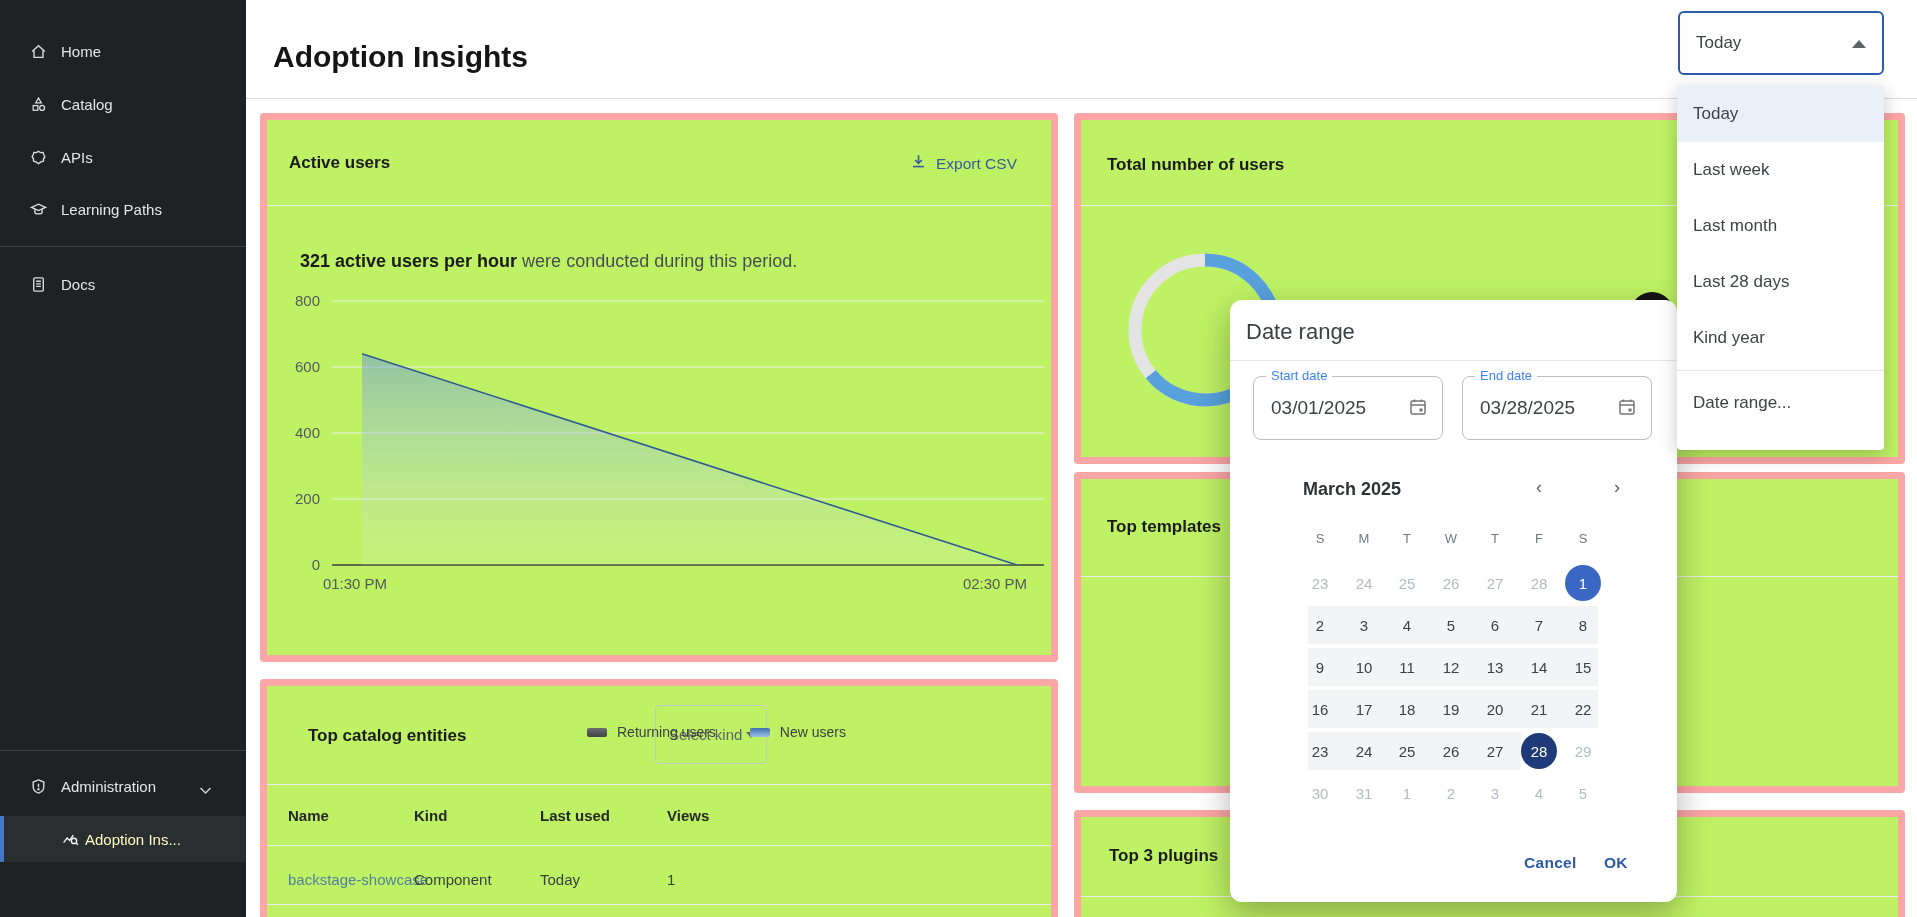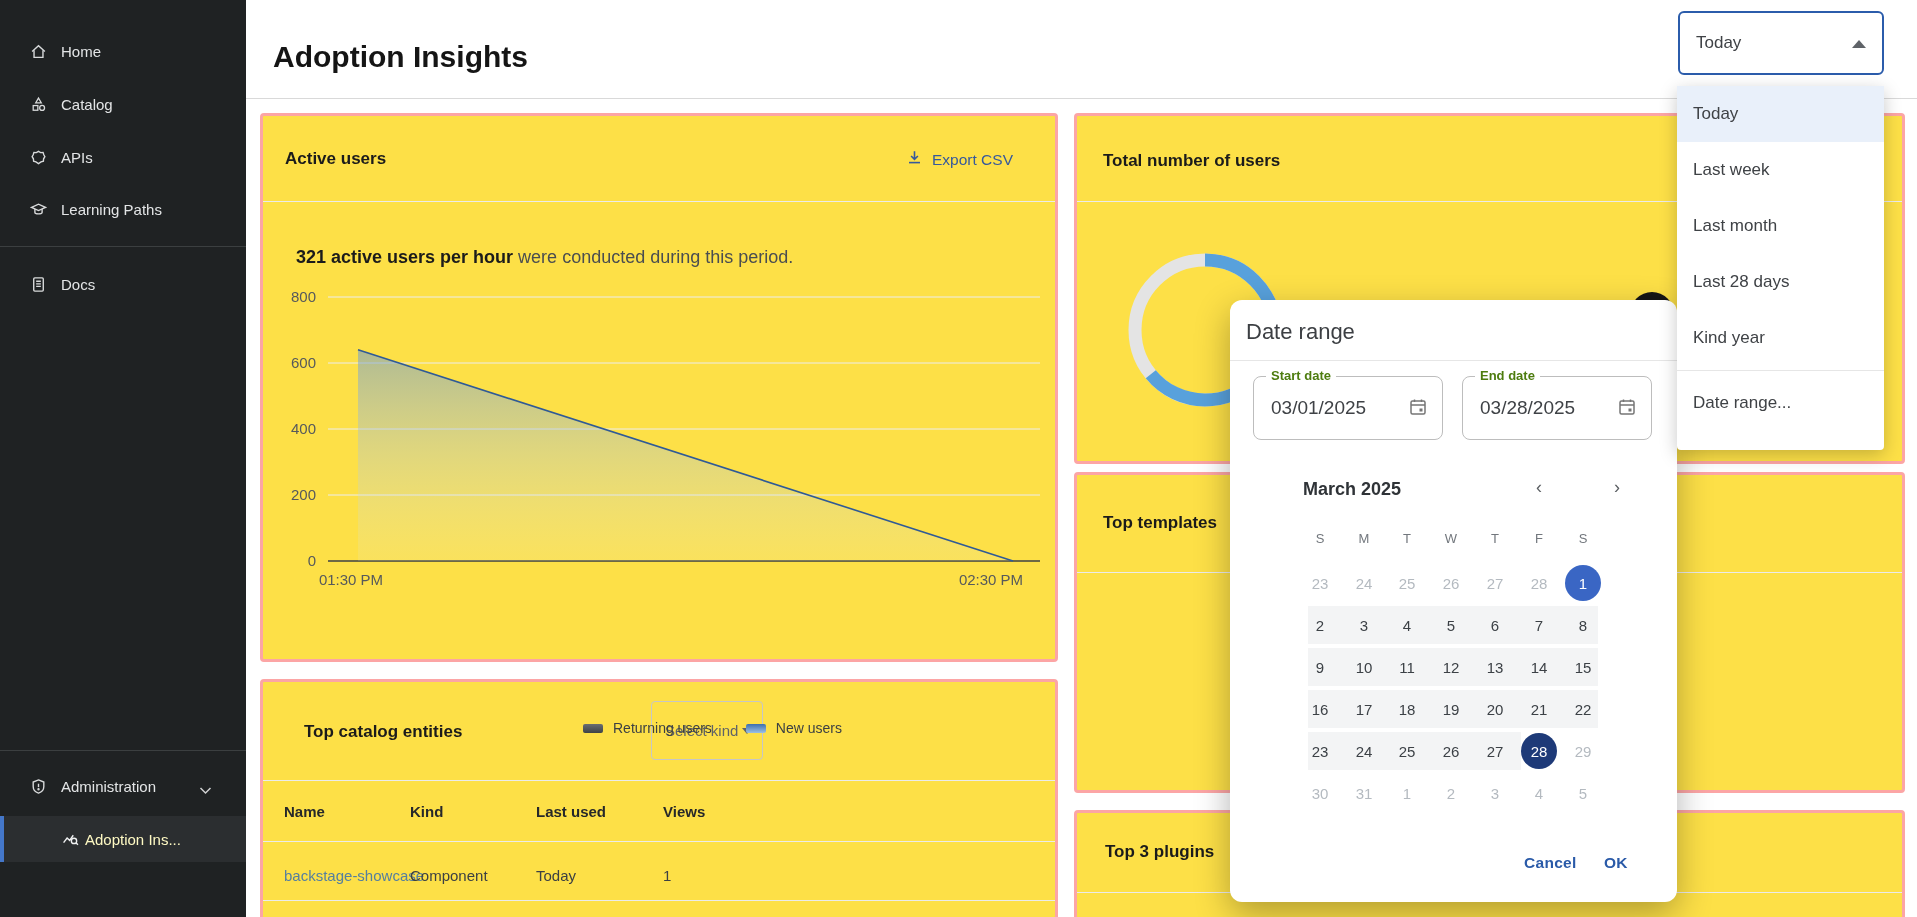--- a/index.html
+++ b/index.html
@@ -17,21 +17,21 @@
   .nav-sub .lbl{left:85px;}
   .nav-selected{background:#2b2e30;height:46px;}
   .nav-selected::before{content:"";position:absolute;left:0;top:0;width:4px;height:46px;background:#4477c9;}
   .chev{position:absolute;right:34px;top:11px;}
 
   
   .page-title{position:absolute;left:273px;top:20px;font-size:30px;font-weight:bold;color:#151515;z-index:1;}
   .page-divider{position:absolute;left:246px;right:0;top:98px;height:1px;background:#d9d9d9;}
 
   
-  .card{position:absolute;background:#fde047;border:3px solid #fca5a5;border-radius:4px;box-sizing:border-box;}
+  .card{position:absolute;background:#bef264;border:7px solid #fca5a5;border-radius:4px;box-sizing:border-box;}
   .card-title{position:absolute;font-size:17px;font-weight:bold;color:#1b1b1b;white-space:nowrap;}
   .card-hdiv{position:absolute;left:0;right:0;height:1px;background:#ebebeb;}
 
   #card-active{left:260px;top:113px;width:798px;height:549px;}
   #card-total{left:1074px;top:113px;width:831px;height:351px;}
   #card-templates{left:1074px;top:472px;width:831px;height:321px;}
   #card-plugins{left:1074px;top:810px;width:831px;height:130px;}
   #card-catalog{left:260px;top:679px;width:798px;height:260px;}
 
   .export-btn{position:absolute;left:643px;top:33px;display:flex;align-items:center;gap:9px;
@@ -82,21 +82,21 @@
   .pm-item.selected{background:#e9f0fa;}
   .pm-div{height:1px;background:#e6e6e6;margin:4px 0;}
 
   
   .dialog{position:absolute;left:1230px;top:300px;width:447px;height:602px;background:#fff;
           border-radius:12px;box-shadow:0 12px 35px rgba(0,0,0,0.3);z-index:6;}
   .dlg-title{position:absolute;left:16px;top:19px;font-size:22px;color:#3c3f43;}
   .dlg-div{position:absolute;left:0;right:0;top:60px;height:1px;background:#e6e6e6;}
   .date-field{position:absolute;top:76px;width:190px;height:64px;border:1px solid #bdbdbd;border-radius:8px;
               box-sizing:border-box;}
-  .df-label{position:absolute;left:12px;top:-9px;background:#fff;padding:0 5px;font-size:13px;color:#4d7c0f;font-weight:bold;}
+  .df-label{position:absolute;left:12px;top:-9px;background:#fff;padding:0 5px;font-size:13px;color:#3b82f6;}
   .df-value{position:absolute;left:17px;top:20px;font-size:19px;color:#3f4246;}
   .df-icon{position:absolute;right:14px;top:20px;cursor:pointer;}
   .cal-month{position:absolute;left:73px;top:179px;font-size:18px;font-weight:bold;color:#2f3337;}
   .cal-prev,.cal-next{position:absolute;top:177px;font-size:18px;color:#5a5e62;cursor:pointer;}
   .cal-prev{left:306px;}
   .cal-next{left:384px;}
   .dow{position:absolute;width:36px;text-align:center;font-size:13px;color:#72777d;top:231px;}
   .band{position:absolute;height:38px;background:#f3f4f5;}
   .day{position:absolute;width:36px;height:36px;border-radius:50%;display:flex;align-items:center;
        justify-content:center;font-size:15px;color:#3c4146;cursor:pointer;box-sizing:border-box;}

